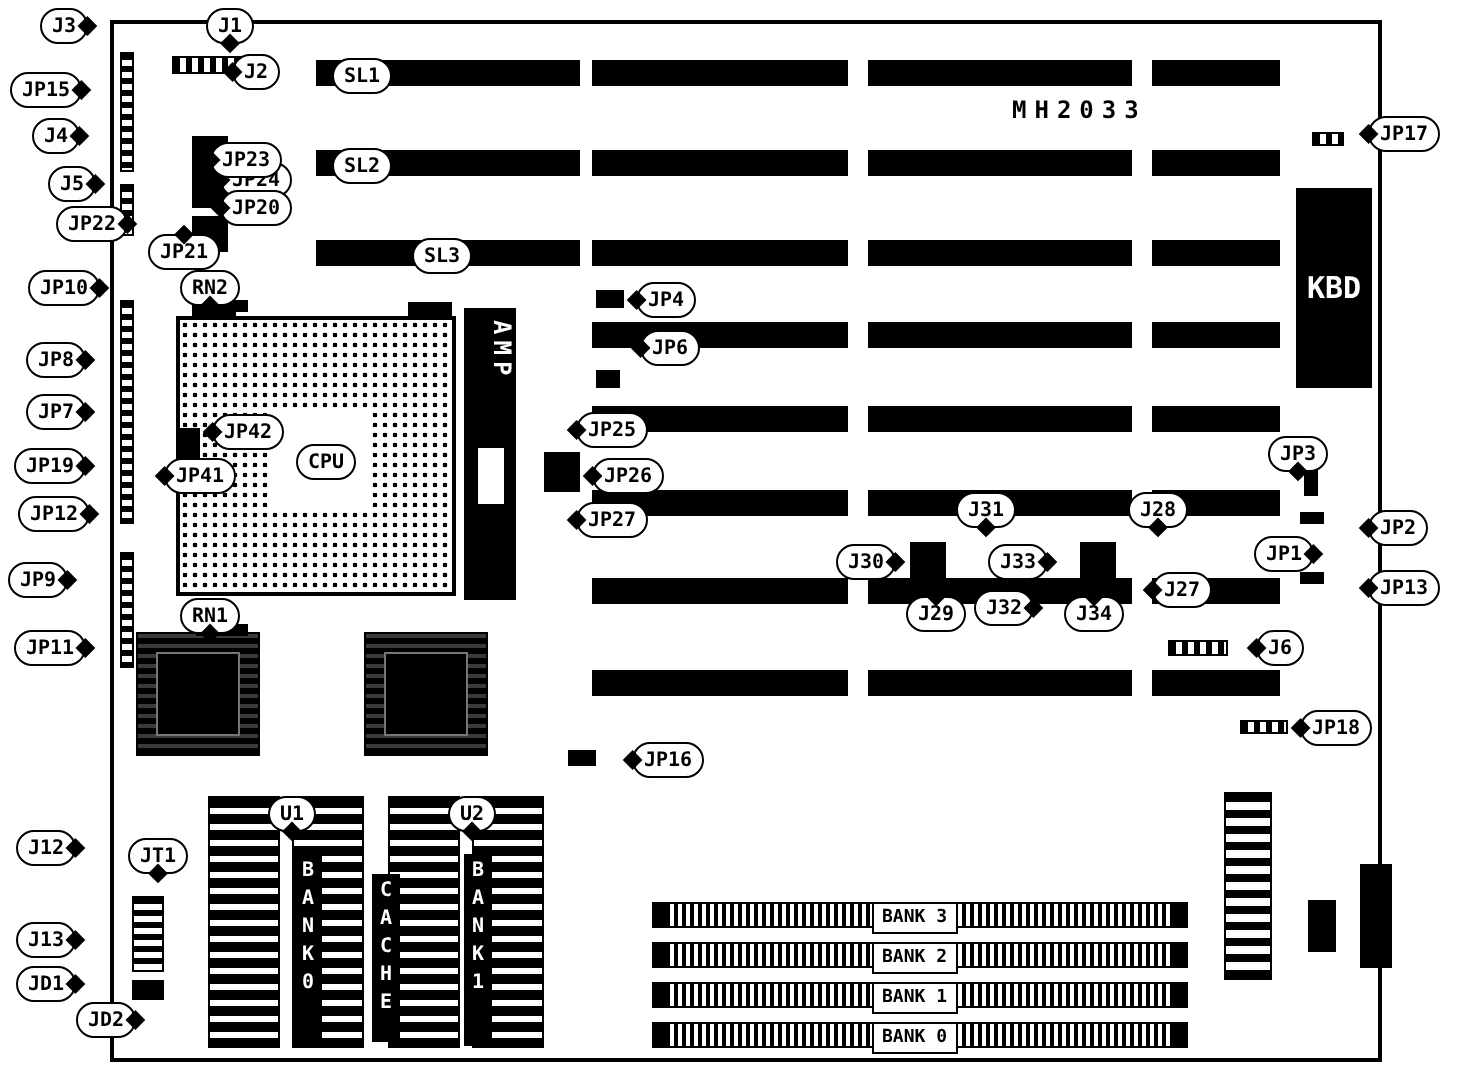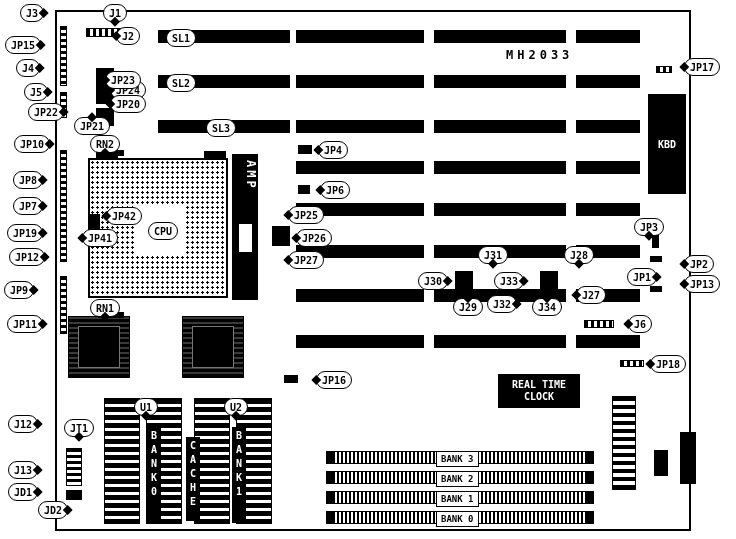--- a/index.html
+++ b/index.html
@@ -91,36 +91,32 @@
     <div class="cpu-center"></div>
   </div>
   <div class="abs blk" style="left:96px;top:151px;width:22px;height:7px;"></div>
   <div class="abs blk" style="left:204px;top:151px;width:22px;height:7px;"></div>
 
   <div class="abs blk" style="left:232px;top:154px;width:26px;height:146px;">
     <div class="amp-label">AMP</div>
     <div class="amp-notch"></div>
   </div>
 
-  <div class="abs chip-black" style="left:648px;top:94px;width:38px;height:100px;font-size:10px;">
+  <div class="abs chip-black" style="left:648px;top:94px;width:38px;height:100px;font-size:15px;">
     <span>KBD</span>
   </div>
 
   <div class="abs qfp" style="left:68px;top:316px;width:62px;height:62px;">
     <div class="qfp-core"></div>
   </div>
   <div class="abs qfp" style="left:182px;top:316px;width:62px;height:62px;">
     <div class="qfp-core"></div>
   </div>
 
 
-  <div class="abs chip-black rtc" style="left:498px;top:374px;width:82px;height:34px;">
-    <span>REAL TIME</span>
-    <span>CLOCK</span>
-  </div>
 
   <div class="abs cache-col" style="left:104px;top:398px;width:36px;height:126px;"></div>
   <div class="abs cache-col" style="left:146px;top:398px;width:36px;height:126px;"></div>
   <div class="abs cache-col" style="left:194px;top:398px;width:36px;height:126px;"></div>
   <div class="abs cache-col" style="left:236px;top:398px;width:36px;height:126px;"></div>
 
   <div class="abs vlabel" style="left:147px;top:427px;width:14px;height:96px;">BANK0</div>
   <div class="abs vlabel" style="left:186px;top:437px;width:14px;height:84px;">CACHE</div>
   <div class="abs vlabel" style="left:232px;top:427px;width:14px;height:96px;">BANK1</div>
 
@@ -182,31 +178,31 @@
   <div class="callout tail-r" style="left:28px;top:103px;">JP22</div>
   <div class="callout tail-u" style="left:74px;top:117px;">JP21</div>
   <div class="callout tail-b" style="left:90px;top:135px;">RN2</div>
 
   <div class="callout" style="left:166px;top:29px;">SL1</div>
   <div class="callout" style="left:166px;top:74px;">SL2</div>
   <div class="callout" style="left:166px;top:119px;margin-left:40px;">SL3</div>
 
   <div class="callout tail-l" style="left:684px;top:58px;">JP17</div>
   <div class="callout tail-l" style="left:318px;top:141px;">JP4</div>
-  <div class="callout tail-l" style="left:320px;top:181px;">JP6</div>
+  <div class="callout tail-l" style="left:320px;top:165px;">JP6</div>
   <div class="callout tail-l" style="left:288px;top:206px;">JP25</div>
   <div class="callout tail-l" style="left:296px;top:229px;">JP26</div>
   <div class="callout tail-l" style="left:288px;top:251px;">JP27</div>
   <div class="callout tail-l" style="left:106px;top:207px;">JP42</div>
   <div class="callout tail-l" style="left:82px;top:229px;">JP41</div>
   <div class="callout" style="left:148px;top:222px;">CPU</div>
 
   <div class="callout tail-b" style="left:634px;top:218px;">JP3</div>
   <div class="callout tail-l" style="left:684px;top:255px;">JP2</div>
-  <div class="callout tail-l" style="left:684px;top:275px;">JP13</div>
+  <div class="callout tail-l" style="left:684px;top:285px;">JP13</div>
   <div class="callout tail-r" style="left:602px;top:268px;margin-left:25px;">JP1</div>
 
   <div class="callout tail-b" style="left:478px;top:246px;">J31</div>
   <div class="callout tail-b" style="left:564px;top:246px;">J28</div>
   <div class="callout tail-r" style="left:418px;top:272px;">J30</div>
   <div class="callout tail-r" style="left:494px;top:272px;">J33</div>
   <div class="callout tail-u" style="left:453px;top:298px;">J29</div>
   <div class="callout tail-r" style="left:487px;top:295px;">J32</div>
   <div class="callout tail-u" style="left:532px;top:298px;">J34</div>
   <div class="callout tail-l" style="left:576px;top:286px;">J27</div>

